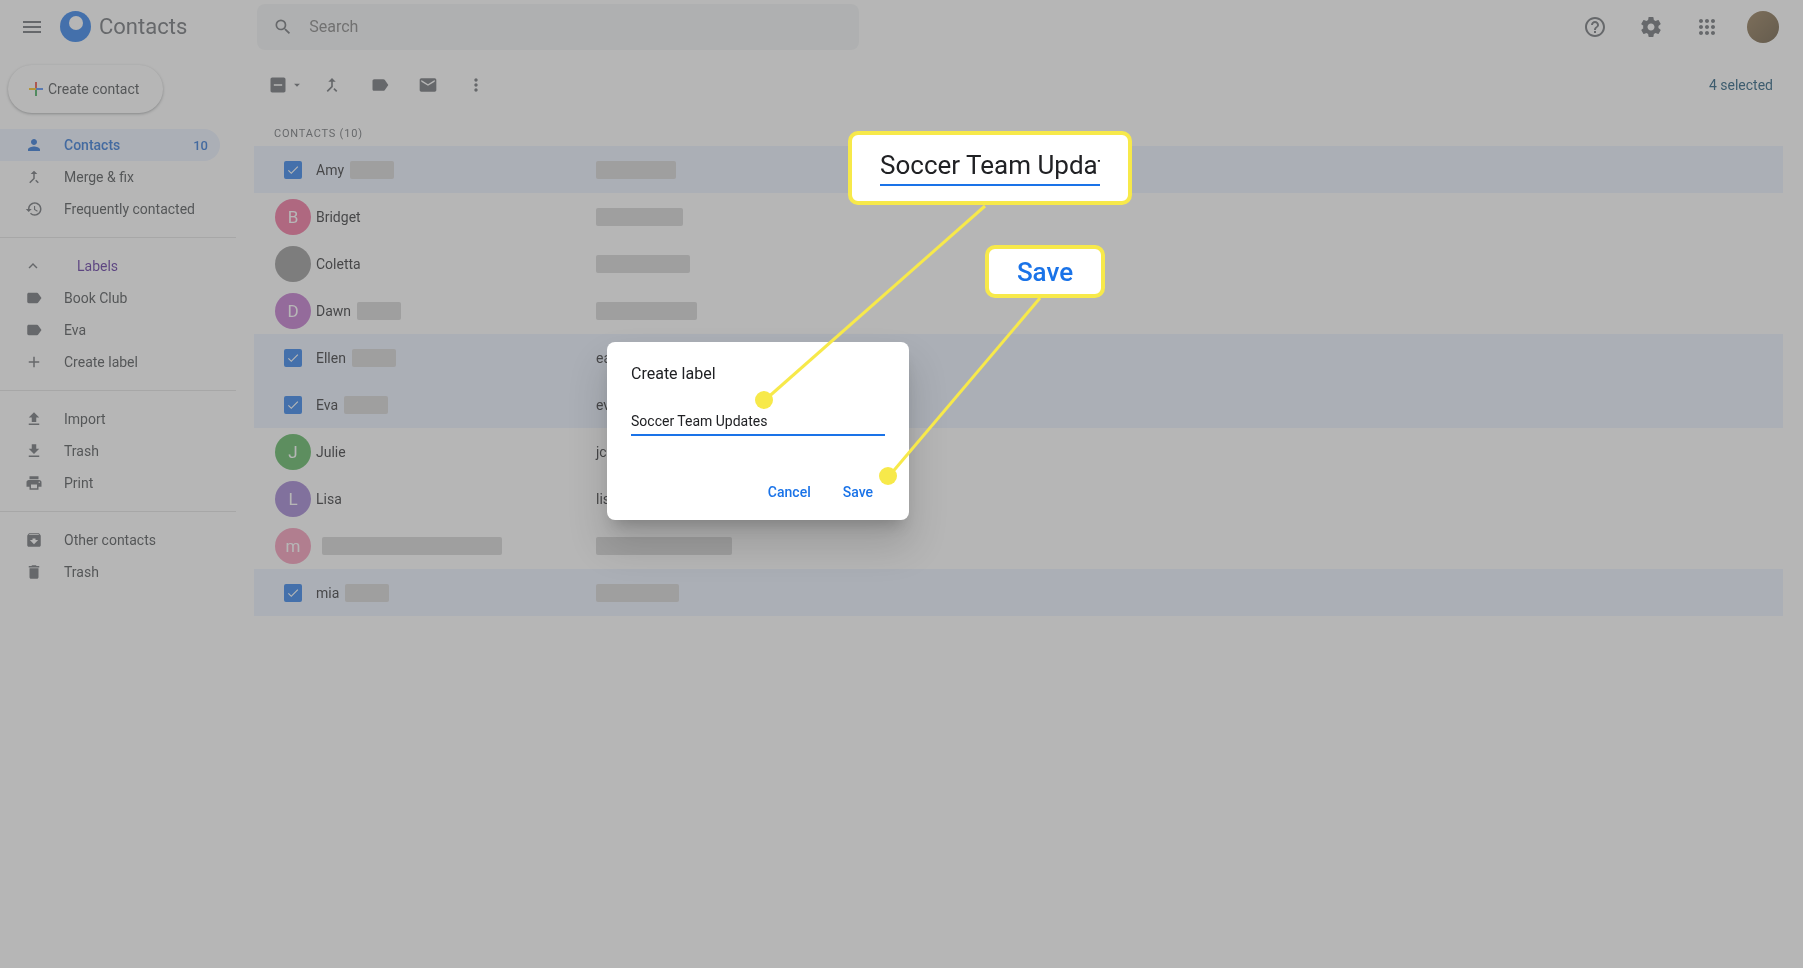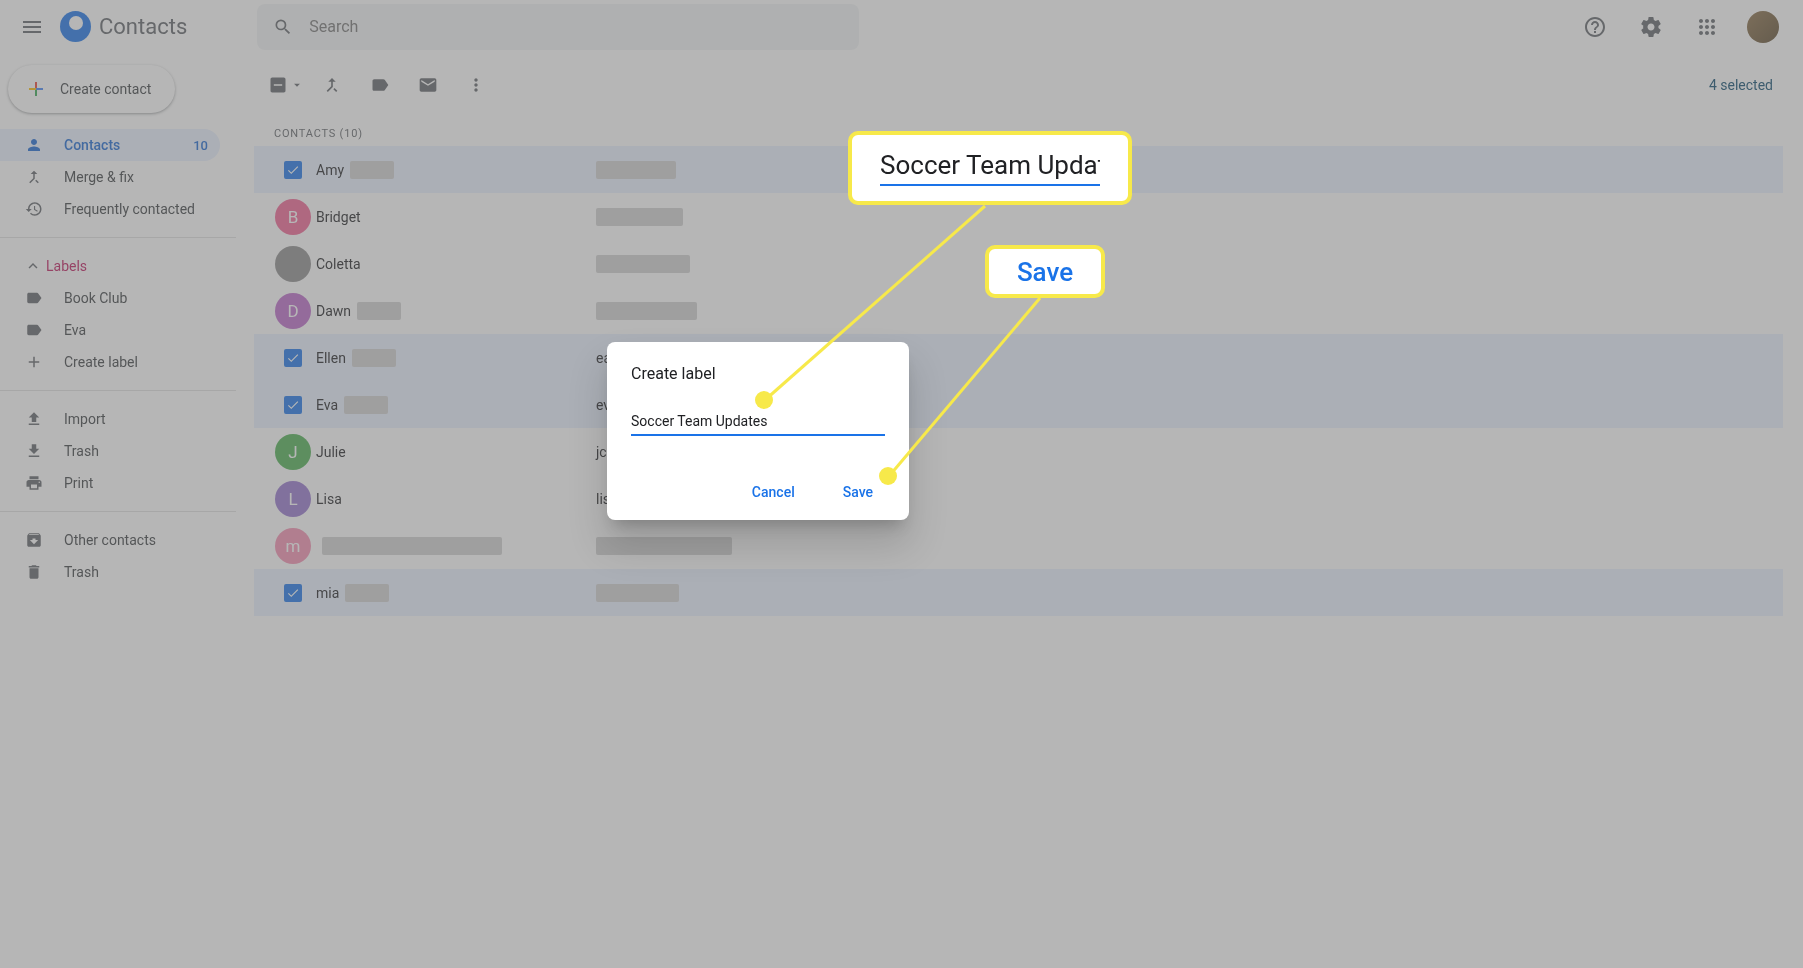--- a/index.html
+++ b/index.html
@@ -12,28 +12,28 @@
 .logo::after { content: ''; width: 14px; height: 14px; background: #fff; border-radius: 50%; position: absolute; top: 5px; }
 .app-title { font-size: 22px; color: #5f6368; }
 .search-bar { flex: 0 0 602px; height: 46px; background: #f1f3f4; border-radius: 8px; display: flex; align-items: center; padding: 0 16px; margin-left: 70px; gap: 16px; }
 .search-input { flex: 1; border: none; background: transparent; font-size: 16px; outline: none; color: #5f6368; }
 .header-right { margin-left: auto; display: flex; align-items: center; gap: 8px; padding-right: 8px; }
 .icon-btn { width: 48px; height: 48px; display: flex; align-items: center; justify-content: center; border-radius: 50%; cursor: pointer; color: #5f6368; }
 .avatar-img { width: 32px; height: 32px; border-radius: 50%; background: linear-gradient(135deg,#8b6f47,#5c4a2e); }
 
 .body-wrap { display: flex; height: calc(100% - 53px); }
 .sidebar { width: 236px; padding-top: 12px; }
-.create-btn { margin: 0 0 16px 8px; height: 48px; padding: 0 24px 0 16px; border-radius: 24px; box-shadow: 0 1px 2px rgba(60,64,67,.3), 0 1px 3px 1px rgba(60,64,67,.15); display: inline-flex; align-items: center; gap: 12px; background: #fff; cursor: pointer; font-size: 14px; color: #3c4043; }
+.create-btn { margin: 0 0 16px 8px; height: 48px; padding: 0 24px 0 16px; border-radius: 24px; box-shadow: 0 1px 2px rgba(60,64,67,.3), 0 1px 3px 1px rgba(60,64,67,.15); display: inline-flex; align-items: center; background: #fff; cursor: pointer; font-size: 14px; color: #3c4043; }
 .nav-item { height: 32px; display: flex; align-items: center; padding: 0 12px 0 24px; border-radius: 0 16px 16px 0; cursor: pointer; font-size: 14px; color: #3c4043; gap: 20px; margin-right: 16px; }
 .nav-item.active { background: #e8f0fe; color: #1967d2; font-weight: 500; }
 .nav-icon { width: 20px; display: flex; justify-content: center; }
 .nav-count { margin-left: auto; font-size: 13px; }
 .nav-section { padding: 12px 0; }
 .nav-divider { border-top: 1px solid #e0e0e0; margin: 0 0 0 0; }
-.labels-header { height: 32px; display: flex; align-items: center; padding: 0 24px; font-size: 14px; color: #be185d; gap: 4px; cursor: pointer; }
+.labels-header { height: 32px; display: flex; align-items: center; padding: 0 24px; font-size: 14px; color: #4c1d95; gap: 35px; cursor: pointer; }
 
 .main { flex: 1; padding: 8px 20px 0 18px; position: relative; }
 .toolbar { height: 48px; display: flex; align-items: center; gap: 8px; padding-left: 14px; }
 .tb-btn { width: 40px; height: 40px; display: flex; align-items: center; justify-content: center; color: #5f6368; cursor: pointer; border-radius: 50%; }
 .select-all { display: flex; align-items: center; gap: 2px; }
 .sel-count { margin-left: auto; color: #0c4a6e; font-size: 14px; padding-right: 10px; }
 
 .list-header { padding: 18px 0 6px 20px; font-size: 11px; letter-spacing: .8px; color: #5f6368; text-transform: uppercase; }
 .contact-row { height: 47px; display: flex; align-items: center; padding: 0 0 0 16px; cursor: pointer; }
 .contact-row.selected { background: #e8f0fe; }
@@ -44,21 +44,21 @@
 .row-name { width: 280px; display: flex; align-items: center; gap: 6px; font-size: 14px; color: #202124; padding-left: 0; }
 .name-redact { height: 18px; background: #d0d0d0; border-radius: 2px; }
 .row-email { font-size: 14px; color: #202124; display: flex; align-items: center; gap: 4px; }
 .email-redact { height: 18px; background: #d0d0d0; border-radius: 2px; }
 
 .overlay { position: absolute; inset: 0; background: rgba(110,110,110,.5); z-index: 10; }
 .dialog { position: absolute; left: 607px; top: 342px; width: 302px; background: #fff; border-radius: 8px; box-shadow: 0 11px 15px -7px rgba(0,0,0,.2),0 24px 38px 3px rgba(0,0,0,.14); padding: 22px 24px 12px; z-index: 20; }
 .dialog-title { font-size: 16px; color: #202124; margin-bottom: 28px; }
 .dialog-input-wrap { border-bottom: 2px solid #1a73e8; padding-bottom: 4px; margin-bottom: 40px; }
 .dialog-input { border: none; outline: none; font-size: 14px; width: 100%; color: #202124; }
-.dialog-actions { display: flex; justify-content: flex-end; gap: 24px; }
+.dialog-actions { display: flex; justify-content: flex-end; gap: 8px; }
 .dialog-btn { padding: 8px 12px; font-size: 14px; color: #1a73e8; background: none; border: none; cursor: pointer; font-weight: 500; border-radius: 4px; }
 
 .callout { position: absolute; background: #fff; border: 4px solid #f7e94a; border-radius: 10px; z-index: 30; font-family: Arial, sans-serif; }
 .callout-1 { left: 848px; top: 131px; width: 284px; height: 74px; display: flex; align-items: center; padding: 0 28px; }
 .callout-1 .co-input { font-size: 26px; border: none; outline: none; border-bottom: 2px solid #1a73e8; width: 100%; padding-bottom: 4px; color: #202124; }
 .callout-2 { left: 985px; top: 245px; width: 120px; height: 53px; display: flex; align-items: center; justify-content: center; font-size: 26px; color: #1a73e8; font-weight: 500; }
 .connector { position: absolute; z-index: 25; }
 .dot { width: 18px; height: 18px; background: #f7e94a; border-radius: 50%; position: absolute; z-index: 26; }
 
 svg.ico { width: 20px; height: 20px; }

